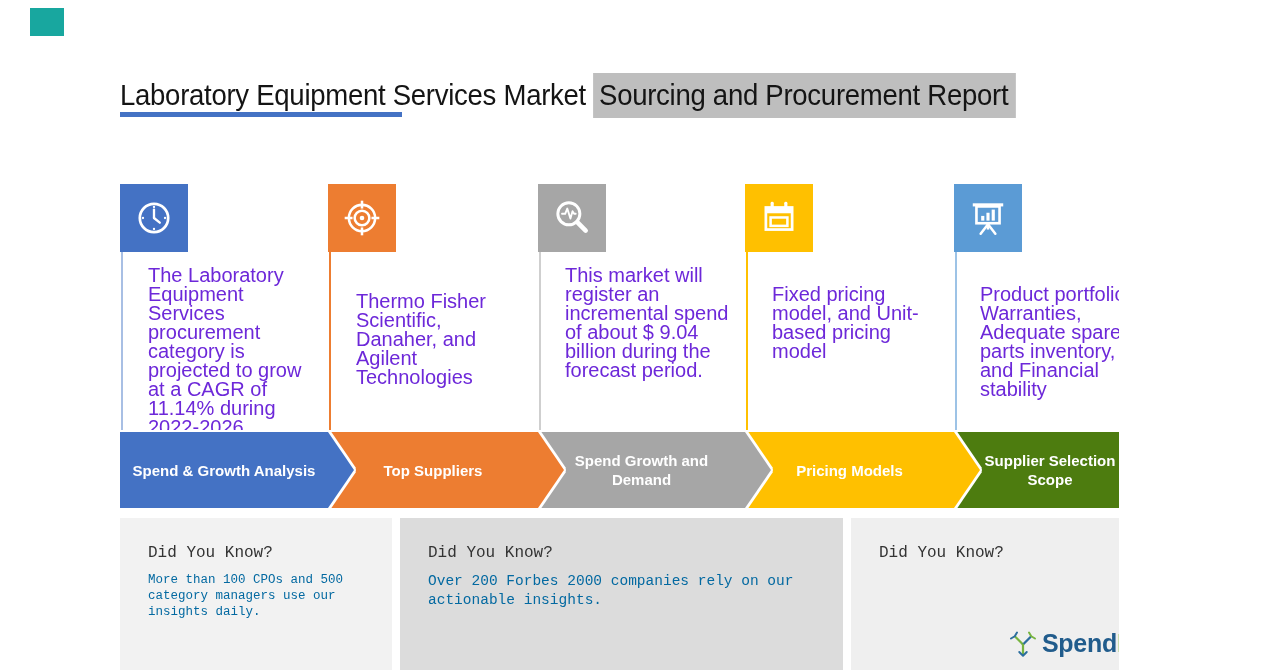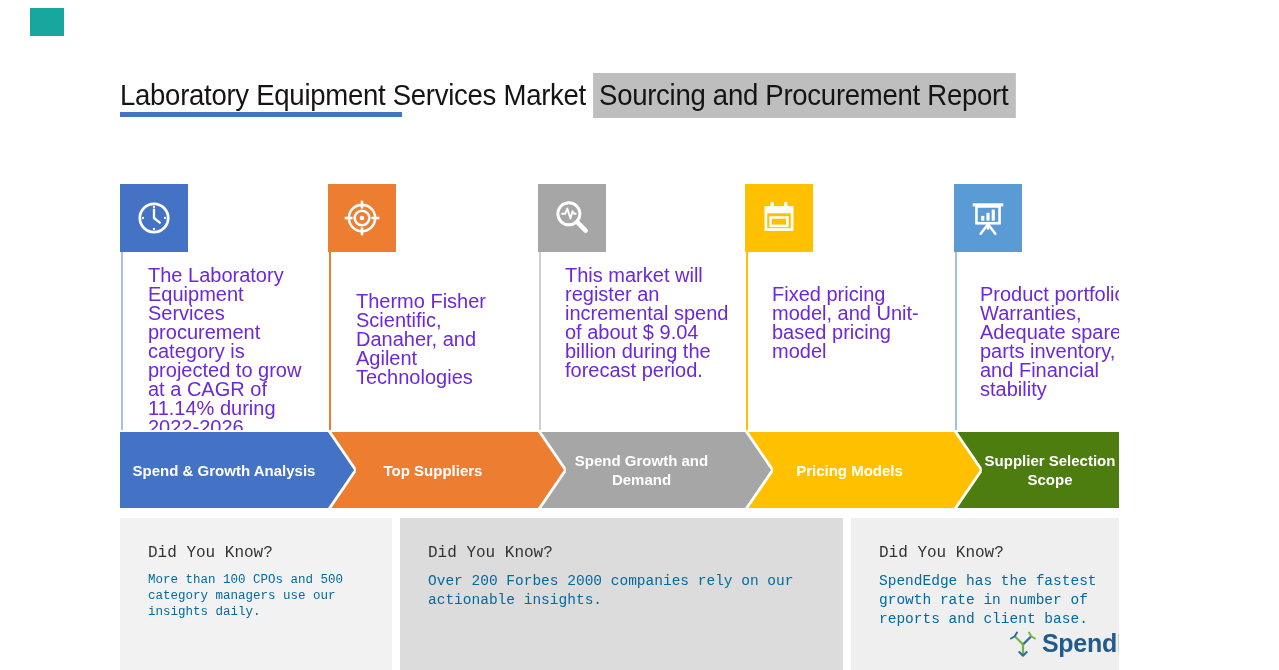--- a/index.html
+++ b/index.html
@@ -149,21 +149,20 @@
   <div class="dyk small" style="left:120px;width:272px;background:#f2f2f2;">
     <h3>Did You Know?</h3>
     <p>More than 100 CPOs and 500 category managers use our insights daily.</p>
   </div>
   <div class="dyk big" style="left:400px;width:443px;background:#dcdcdc;">
     <h3>Did You Know?</h3>
     <p>Over 200 Forbes 2000 companies rely on our actionable insights.</p>
   </div>
   <div class="dyk big" style="left:851px;width:304px;background:#efefef;">
     <h3>Did You Know?</h3>
-    <p>SpendEdge has the fastest growth rate in number of reports and client base.</p>
   </div>
 
   <div class="logo">
     <span>
       <svg width="30" height="30" viewBox="0 0 40 40" fill="none">
         <path d="M20 22 L10 12" stroke="#77b43f" stroke-width="3" stroke-linecap="round"></path>
         <path d="M20 22 L30 12" stroke="#2c6e9e" stroke-width="3" stroke-linecap="round"></path>
         <path d="M20 22 V35" stroke="#77b43f" stroke-width="3" stroke-linecap="round"></path>
         <path d="M4 14 L9 11 L12 6" stroke="#2c6e9e" stroke-width="2.6" stroke-linecap="round" stroke-linejoin="round"></path>
         <path d="M28 6 L31 11 L36 14" stroke="#77b43f" stroke-width="2.6" stroke-linecap="round" stroke-linejoin="round"></path>

